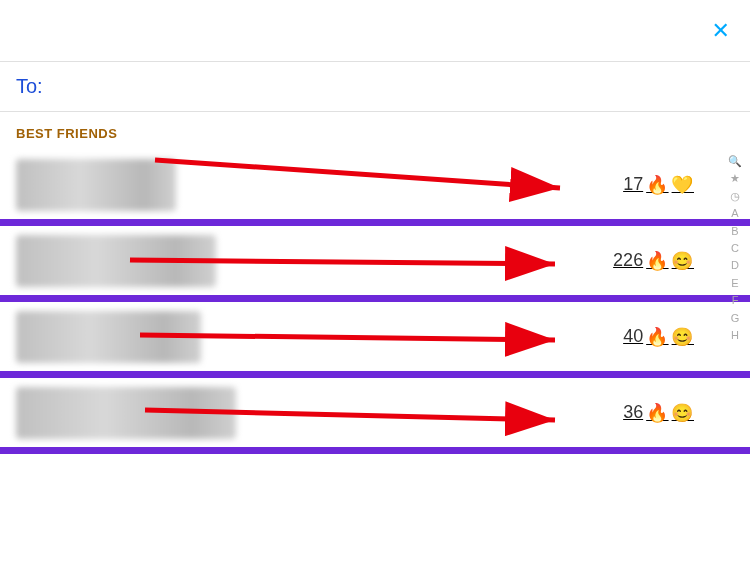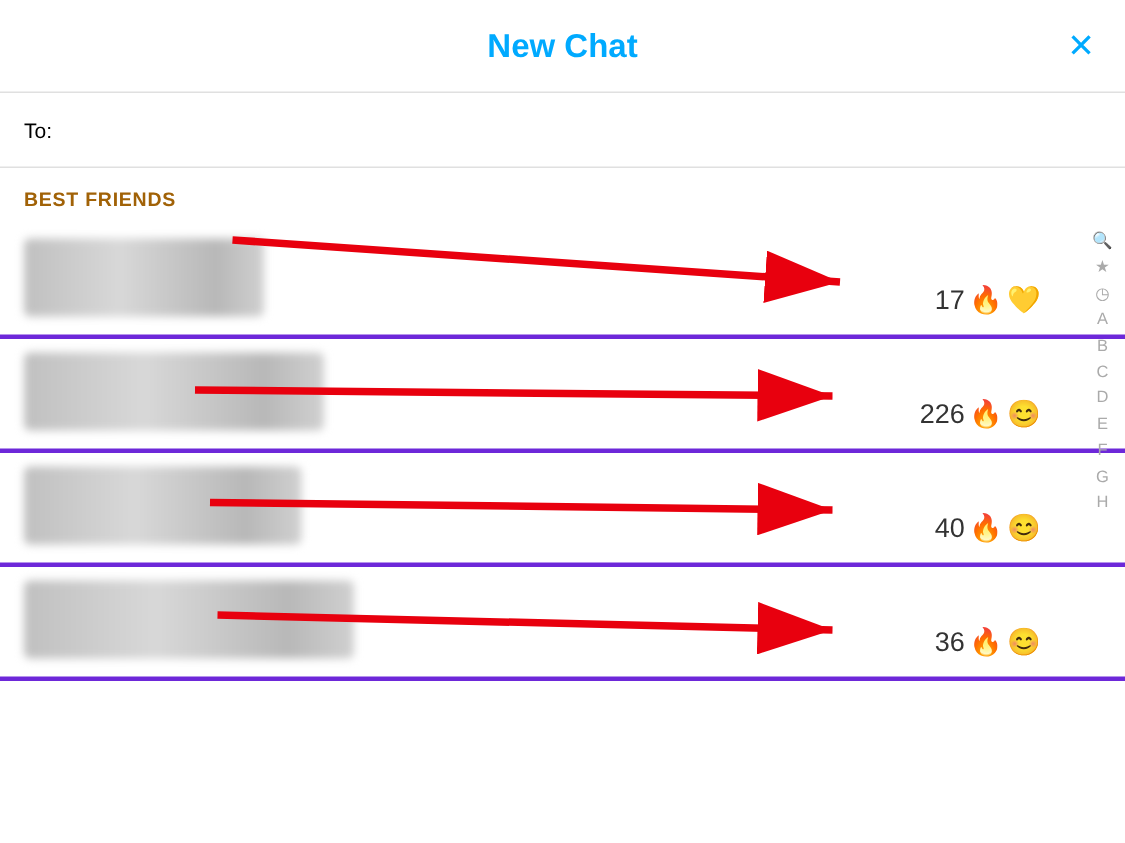--- a/index.html
+++ b/index.html
@@ -45,22 +45,22 @@
     
     .to-field {
       display: flex;
       align-items: center;
       padding: 14px 16px;
       border-bottom: 1px solid #e0e0e0;
       height: 50px;
     }
 
     .to-label {
-      color: #000000;
-      font-size: 14px;
+      color: #1d4ed8;
+      font-size: 20px;
     }
 
     .to-input {
       border: none;
       outline: none;
       font-size: 16px;
       flex: 1;
       margin-left: 4px;
     }
 
@@ -76,25 +76,26 @@
       letter-spacing: 0.5px;
     }
 
     
     .friends-list {
       position: relative;
     }
 
     .friend-item {
       display: flex;
-      align-items: flex-end;
+      align-items: center;
       padding: 12px 16px;
-      border-bottom: 3px solid #6d28d9;
+      border-bottom: 7px solid #6d28d9;
       position: relative;
       height: 76px;
+      text-decoration: underline;
     }
 
     
     .avatar-area {
       width: 160px;
       height: 52px;
       background: linear-gradient(90deg, #c0c0c0 0%, #d8d8d8 40%, #c8c8c8 60%, #b8b8b8 80%, #d0d0d0 100%);
       border-radius: 4px;
       filter: blur(3px);
     }
@@ -152,21 +153,20 @@
       font-size: 11px;
       color: #aaa;
       line-height: 1.4;
     }
 
   </style>
 </head>
 <body>
 
 <div class="header">
-  <span class="header-title">New Chat</span>
   <span class="close-btn">✕</span>
 </div>
 
 <div class="to-field">
   <span class="to-label">To:</span>
   <input class="to-input" type="text" style="">
 </div>
 
 <div class="section-header">
   <span class="section-title">BEST FRIENDS</span>

